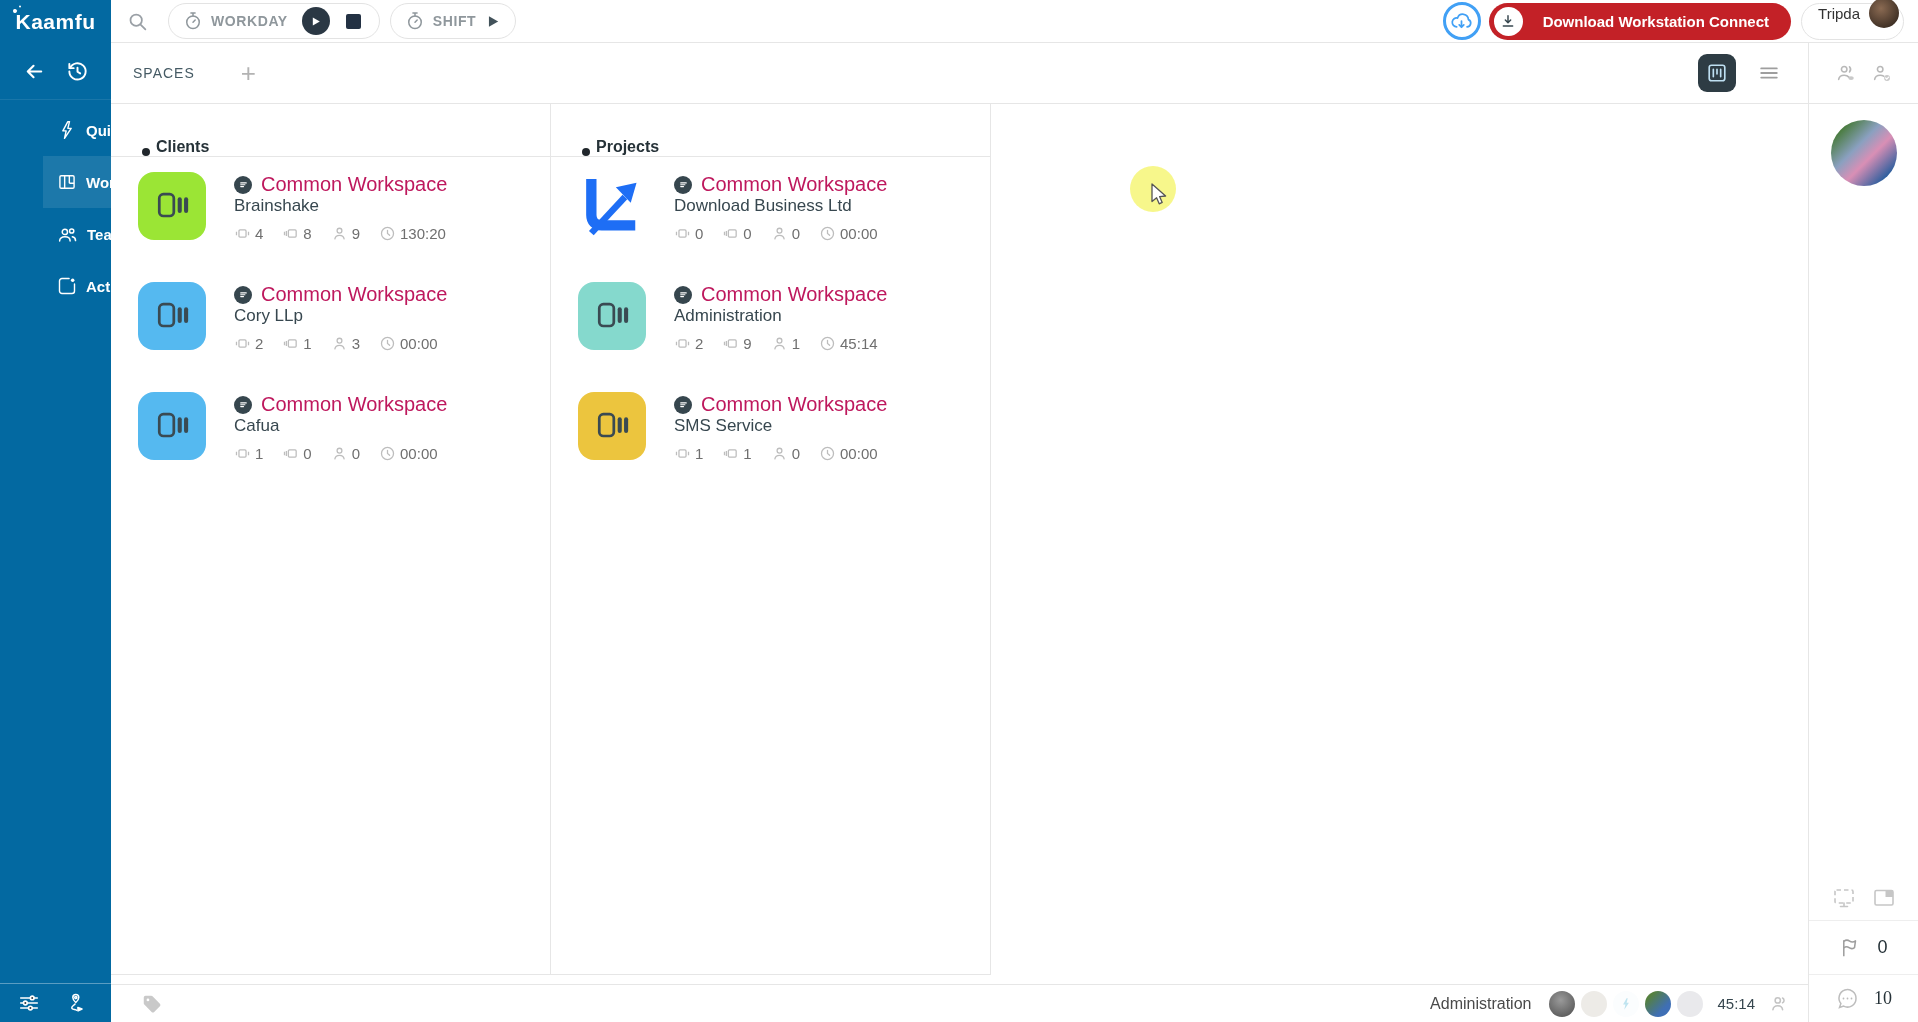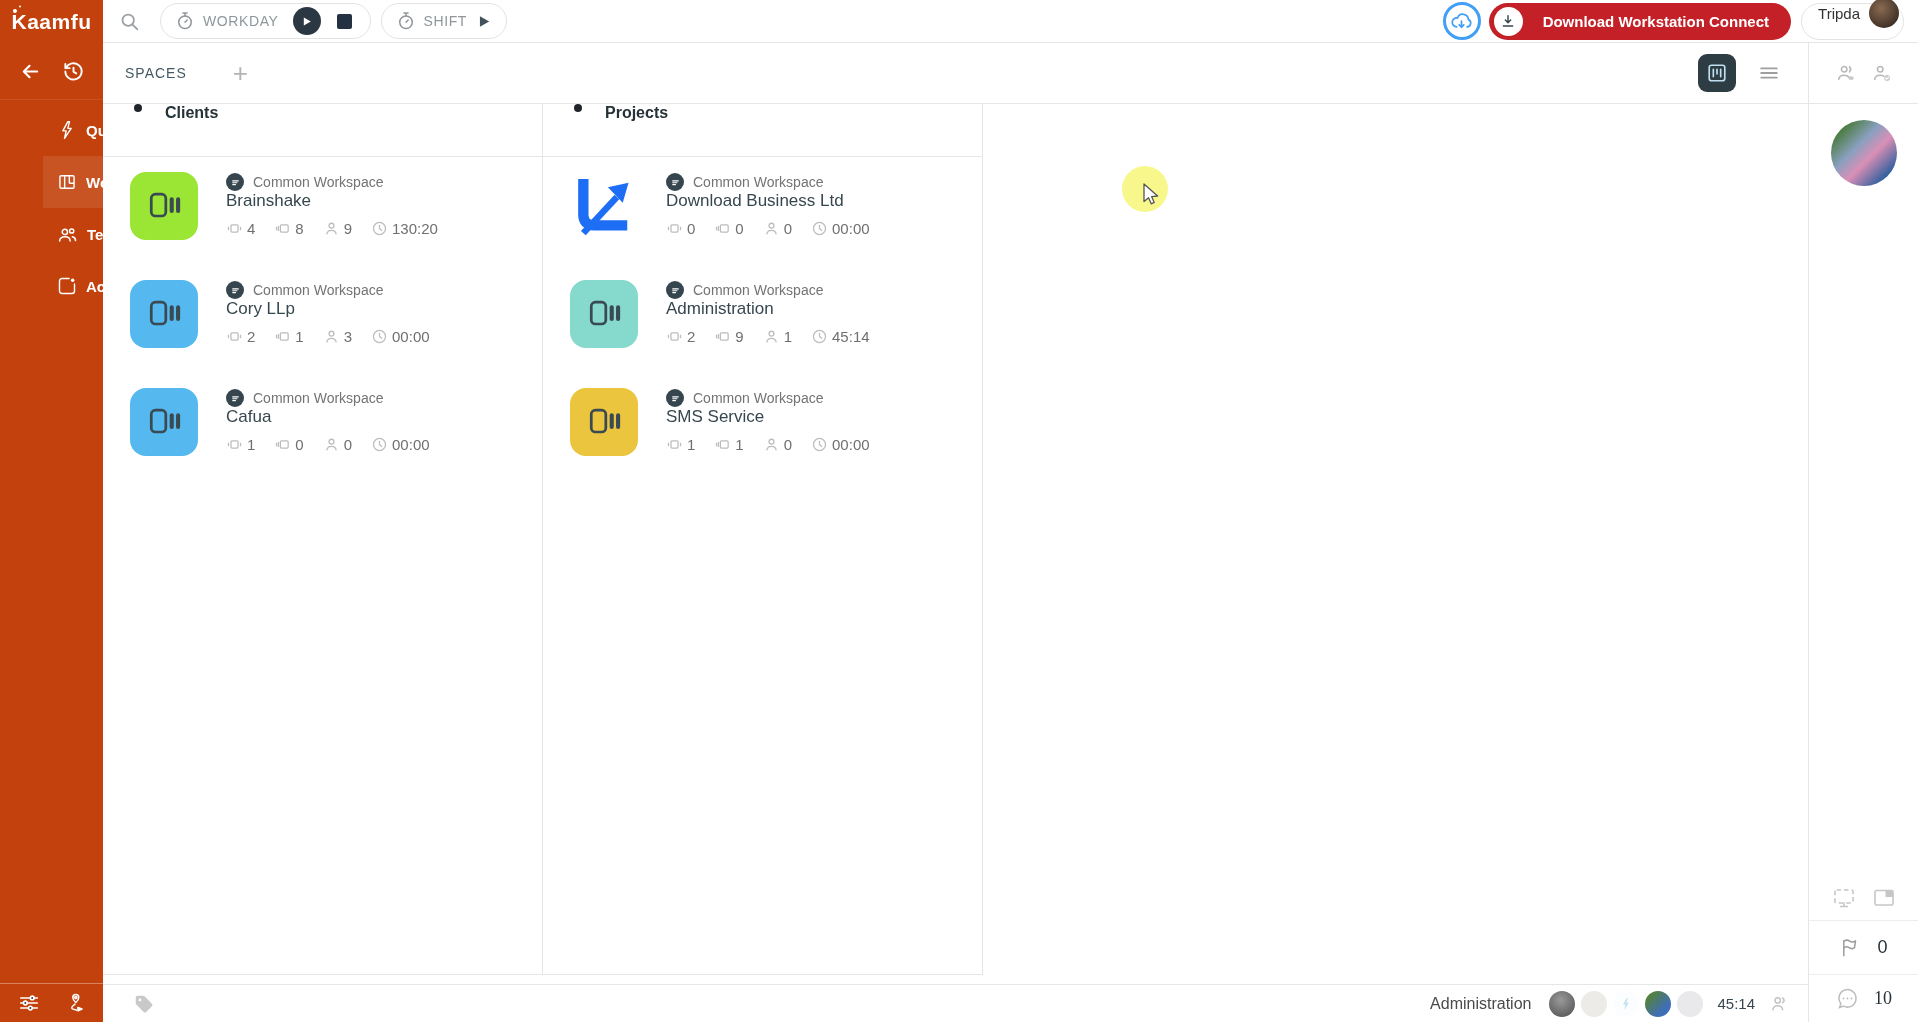--- a/index.html
+++ b/index.html
@@ -1,41 +1,41 @@
 <!DOCTYPE html>
 <html><head>
 <meta charset="utf-8">
 <style>
   * { margin:0; padding:0; box-sizing:border-box; }
   html,body { width:1918px; height:1022px; font-family:"Liberation Sans", sans-serif; background:#fff; }
   .app { display:flex; width:1918px; height:1022px; overflow:hidden; }
 
   
-  .sidebar { width:103px; background:#c2410c; display:flex; flex-direction:column; flex-shrink:0; }
+  .sidebar { width:111px; background:#0369a1; display:flex; flex-direction:column; flex-shrink:0; }
   .logo { height:43px; display:flex; align-items:center; justify-content:center; color:#fff;
           font-size:21px; font-weight:bold; letter-spacing:.5px; position:relative; }
   .logo-spark { position:absolute; left:13px; top:9px; width:4px; height:4px; border-radius:50%;
           background:#fff; box-shadow:6px -3px 0 -1px #fff; transform:rotate(-15deg); }
   .side-top-icons { height:57px; display:flex; align-items:center; justify-content:center; gap:20px;
           border-bottom:1px solid rgba(255,255,255,.09); }
   .icon-btn { display:flex; align-items:center; justify-content:center; cursor:pointer; }
   .nav { padding-top:4px;padding-left:43px; }
   .nav-item { height:52px; display:flex; align-items:center; padding-left:14px; gap:9px; color:#fff; cursor:pointer; }
   .nav-item.active { background:rgba(255,255,255,.1); }
   .nav-label { font-size:15px; font-weight:bold; }
   .side-spacer { flex:1; }
   .side-bottom { height:39px; border-top:1px solid rgba(255,255,255,.35); display:flex; align-items:center;
           gap:24px; padding-left:18px; }
 
   
   .main-wrap { flex:1; display:flex; flex-direction:column; min-width:0; }
   .topbar { height:43px; border-bottom:1px solid #e6e6e6; display:flex; align-items:center;
           padding:0 14px 0 16px; background:#fff; flex-shrink:0; }
   .pill { display:flex; align-items:center; border:1px solid #e3e3e3; border-radius:21px; height:36px;
-          background:#fff; }
+          background:#fff;font-weight:bold; }
   .pill-workday { margin-left:20px; padding:0 10px 0 14px; gap:8px; }
   .pill-label { font-size:14px; color:#8f979c; letter-spacing:.6px; }
   .play-circle { width:28px; height:28px; border-radius:50%; background:#2b3844; display:flex;
           align-items:center; justify-content:center; margin-left:6px; cursor:pointer; }
   .stop-square { width:15px; height:15px; background:#233143; border-radius:2px; margin:0 8px; cursor:pointer; }
   .pill-shift { margin-left:10px; padding:0 14px; gap:8px; }
   .top-spacer { flex:1; }
   .cloud-btn { width:38px; height:38px; border-radius:50%; border:3px solid #41a0f5; background:#fff;
           display:flex; align-items:center; justify-content:center; cursor:pointer; }
   .red-btn { height:37px; border-radius:19px; background:#c32127; display:flex; align-items:center;
@@ -56,33 +56,33 @@
           padding:0 14px 0 22px; flex-shrink:0; }
   .spaces-label { font-size:14px; color:#455a64; letter-spacing:1px; font-weight:500; }
   .plus-btn { margin-left:46px; color:#b3b3b3; font-size:26px; font-weight:300; line-height:1; cursor:pointer; }
   .view-toggle { width:38px; height:38px; border-radius:9px; background:#2e3c44; display:flex;
           align-items:center; justify-content:center; cursor:pointer; }
   .list-toggle { margin:0 14px 0 22px; cursor:pointer; display:flex; }
 
   .board { flex:1; display:flex; position:relative; min-height:0; }
   .col { width:440px; border-right:1px solid #e6e6e6; border-bottom:1px solid #e6e6e6;
           height:calc(100% - 9px); display:flex; flex-direction:column; flex-shrink:0; }
-  .col-header { height:53px; display:flex; align-items:flex-start; padding-left:31px; gap:23px;
+  .col-header { height:53px; display:flex; align-items:flex-end; padding-left:31px; gap:6px;
           border-bottom:1px solid #e6e6e6; flex-shrink:0; }
   .col-bullet { width:8px; height:8px; border-radius:50%; background:#20262b; }
   .col-title { font-size:16px; color:#263238; font-weight:600; }
   .cards { padding:15px 0 0 27px; display:flex; flex-direction:column; gap:40px; }
   .card { display:flex; gap:28px; }
   .tile { width:68px; height:68px; border-radius:16px; display:flex; align-items:center;
           justify-content:center; flex-shrink:0; cursor:pointer; }
   .card-info { display:flex; flex-direction:column; padding-top:1px; }
   .ws-row { display:flex; align-items:center; gap:9px; }
   .ws-badge { width:18px; height:18px; border-radius:50%; background:#36464e; display:flex;
           align-items:center; justify-content:center; }
-  .ws-name { font-size:14px; color:#737373; }
+  .ws-name { font-size:20px; color:#be185d; }
   .card-title { font-size:17px; color:#37474f; margin:0 0 9px; cursor:pointer; }
   .stats { display:flex; align-items:center; gap:19px; }
   .stat { display:flex; align-items:center; gap:4px; }
   .stat-val { font-size:15px; color:#6f6f6f; }
 
   .click-highlight { position:absolute; left:1019px; top:62px; width:46px; height:46px; border-radius:50%;
           background:#f6f67e; opacity:.9; }
   .cursor { position:absolute; left:1036px; top:78px; }
 
   

